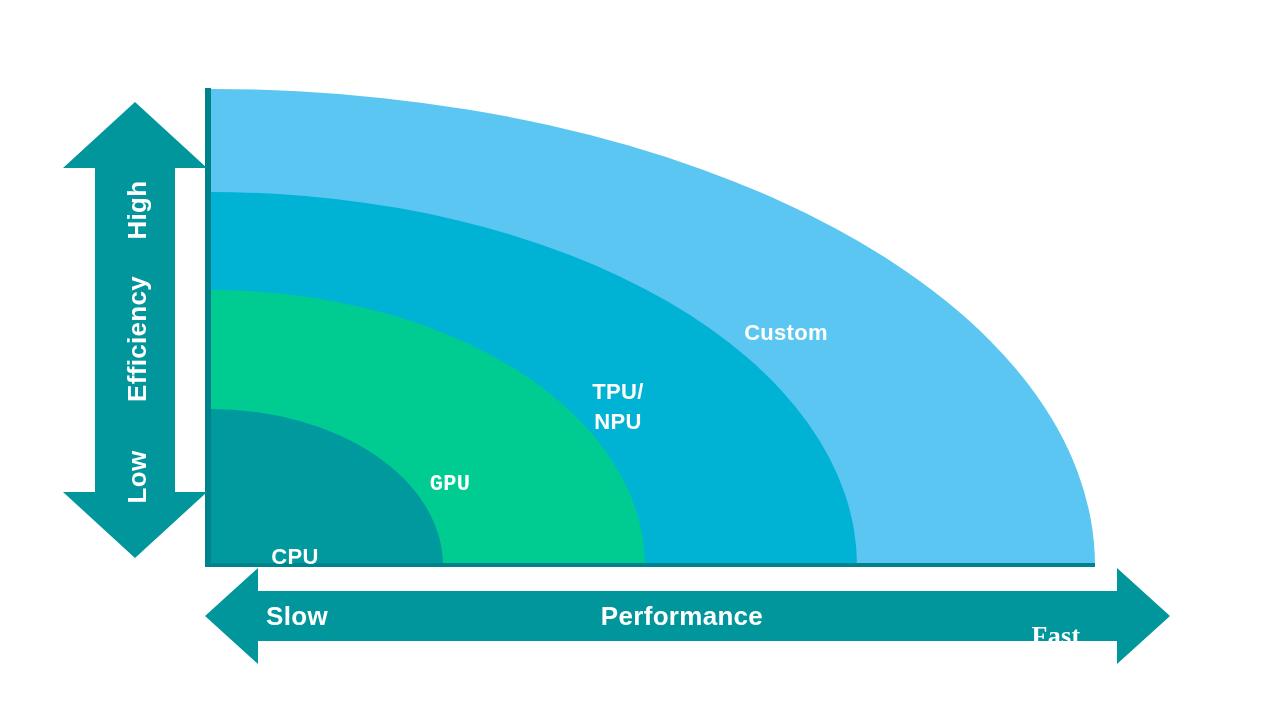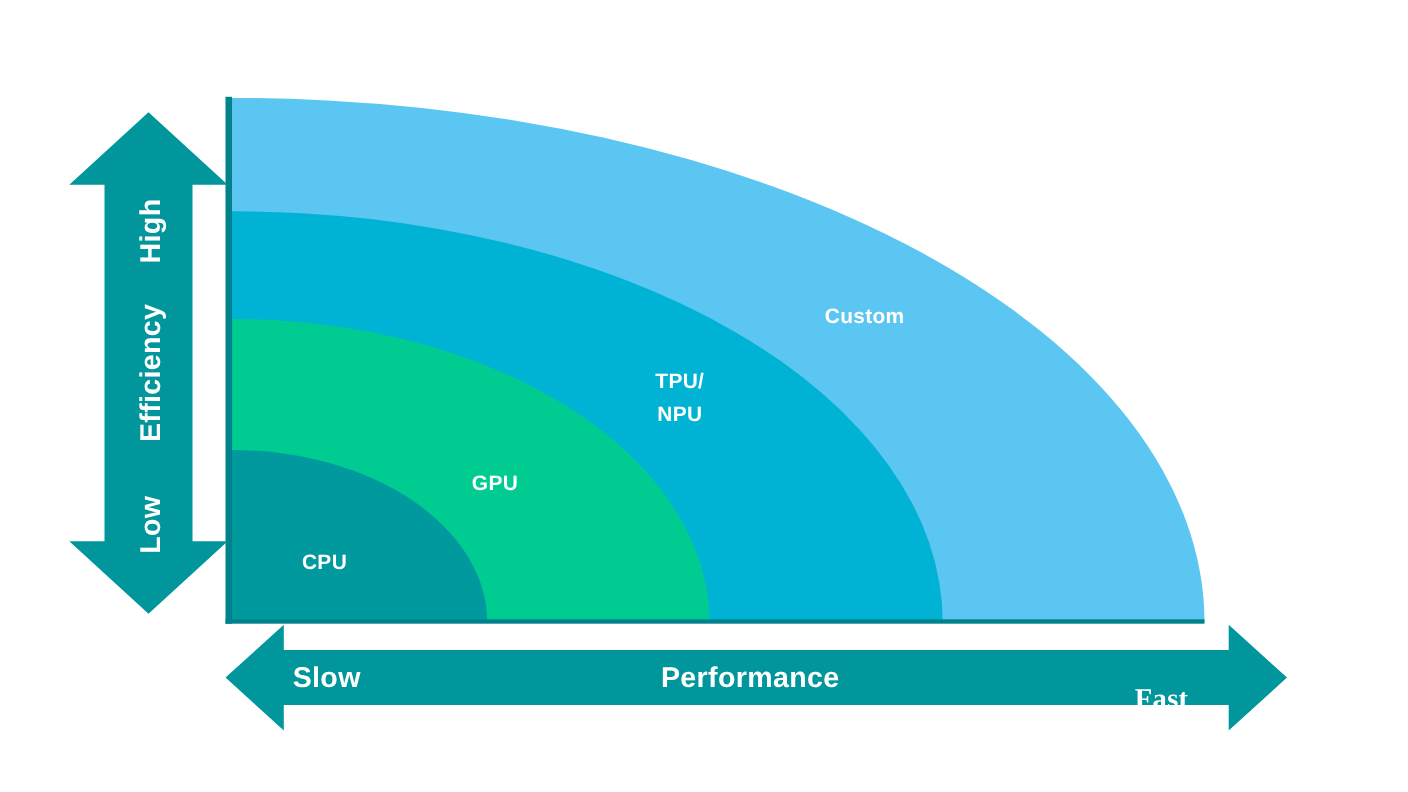--- a/index.html
+++ b/index.html
@@ -20,21 +20,21 @@
   }
   .lbl {
     position: absolute;
     color: #ffffff;
     font-weight: bold;
     white-space: nowrap;
     text-align: center;
     transform: translate(-50%, -50%);
     user-select: none;
   }
-  .layer-lbl   { font-size: 19px; line-height: 31px; letter-spacing: 0.3px; }
+  .layer-lbl   { font-size: 22px; line-height: 31px; letter-spacing: 0.3px; margin-top: 44px; }
   .axis-lbl    { font-size: 26px; letter-spacing: 0.3px; }
   .rot         { transform: translate(-50%, -50%) rotate(-90deg); }
 </style>
 </head>
 <body>
 
 <div class="canvas">
 
   <svg class="shapes" viewBox="0 0 1280 720">
 
@@ -46,21 +46,21 @@
     <rect x="205" y="88" width="6" height="479" fill="#00828C"></rect>
     <rect x="205" y="563" width="890" height="4" fill="#00828C"></rect>
 
     <polygon points="135,102 207,168 175,168 175,492 207,492 135,558 63,492 95,492 95,168 63,168" fill="#00969B"></polygon>
 
     <polygon points="205,616 258,568 258,591 1117,591 1117,568 1170,616 1117,664 1117,641 258,641 258,664" fill="#00969B"></polygon>
   </svg>
 
   <div class="lbl layer-lbl" style="left:295px; top:512px;">CPU</div>
 
-  <div class="lbl layer-lbl" style="left:450px; top:440px;">GPU</div>
+  <div class="lbl layer-lbl" style="left:450px; top:440px;font-family:Liberation Mono, monospace;">GPU</div>
 
   <div class="lbl layer-lbl" style="left:618px; top:363px; line-height:30px;text-align:center;">
     <div>TPU/</div>
     <div>NPU</div>
   </div>
 
   <div class="lbl layer-lbl" style="left:786px; top:289px; line-height:32px;">
     <div>Custom</div>
   </div>
 

